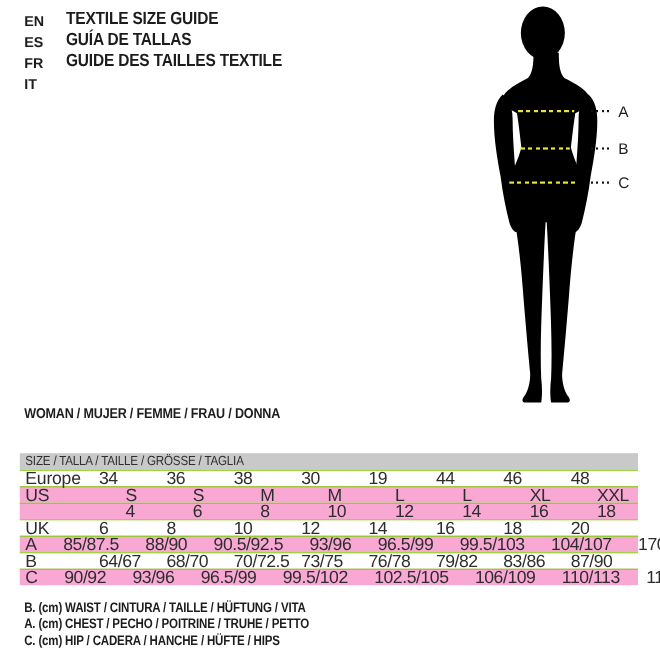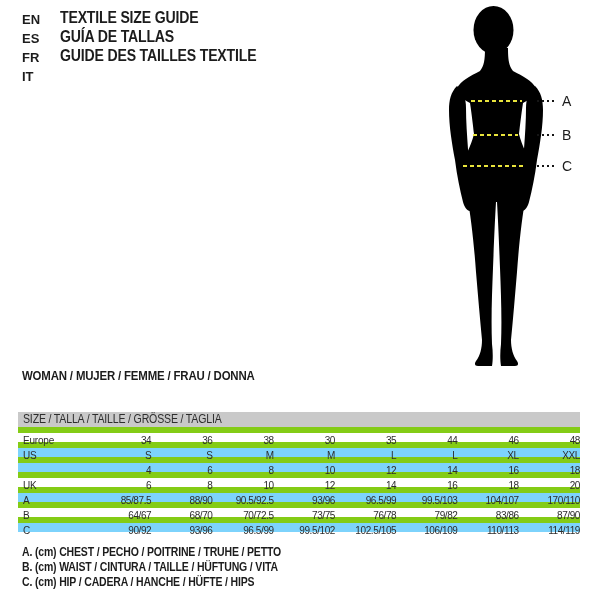--- a/index.html
+++ b/index.html
@@ -36,25 +36,25 @@
   #label-b { left:562px; top:128px; }
   #label-c { left:562px; top:159px; }
 
   
   .woman-heading { position:absolute; left:22px; top:368px; font-size:13px; font-weight:bold; }
 
   
   .size-table { position:absolute; left:18px; top:396px; width:562px;margin-top:16px; }
   .thead { height:15px; background:#c9c9c9; font-size:12px; line-height:15px;
            padding-left:5px; color:#2d2d2d; box-sizing:border-box; }
-  .trow  { display:flex; height:15px; line-height:15px; font-size:10px; color:#2d2d2d;
-           box-sizing:border-box; border-top:6px solid #84cc16; }
-  .trow.shade { background:#7dd3fc; }
+  .trow  { display:flex; height:15px; line-height:15px; font-size:16px; color:#2d2d2d;
+           box-sizing:border-box; border-top:1px solid #84cc16; }
+  .trow.shade { background:#f9a8d4;gap:24px; }
   .tlabel { width:72px; padding-left:5px; box-sizing:border-box; letter-spacing:-0.2px; }
-  .tcell  { flex:1; text-align:right; letter-spacing:-0.4px; }
+  .tcell  { flex:1; text-align:left; letter-spacing:-0.4px; }
 
   
   .legend { position:absolute; left:22px; top:545px; }
   .legend-line { height:15px; font-size:12.5px; font-weight:bold; line-height:15px; }
 </style>
 </head>
 <body>
 
 <div class="page">
 
@@ -154,21 +154,21 @@
     <div class="thead">
       <span class="cond">SIZE / TALLA / TAILLE / GRÖSSE / TAGLIA</span>
     </div>
     <div id="table-rows">
         <div class="trow">
           <div class="tlabel">Europe</div>
           <div class="tcell">34</div>
           <div class="tcell">36</div>
           <div class="tcell">38</div>
           <div class="tcell">30</div>
-          <div class="tcell">35</div>
+          <div class="tcell">19</div>
           <div class="tcell">44</div>
           <div class="tcell">46</div>
           <div class="tcell">48</div>
         </div>
         <div class="trow shade">
           <div class="tlabel">US</div>
           <div class="tcell">S</div>
           <div class="tcell">S</div>
           <div class="tcell">M</div>
           <div class="tcell">M</div>
@@ -229,18 +229,18 @@
           <div class="tcell">99.5/102</div>
           <div class="tcell">102.5/105</div>
           <div class="tcell">106/109</div>
           <div class="tcell">110/113</div>
           <div class="tcell">114/119</div>
         </div>
       </div>
   </div>
 
   <div class="legend" id="legend-lines">
+      <div class="legend-line"><span class="cond" style="transform: scaleX(0.84);">B. (cm) WAIST / CINTURA / TAILLE / HÜFTUNG / VITA</span></div>
       <div class="legend-line"><span class="cond" style="transform: scaleX(0.84);">A. (cm) CHEST / PECHO / POITRINE / TRUHE / PETTO</span></div>
-      <div class="legend-line"><span class="cond" style="transform: scaleX(0.84);">B. (cm) WAIST / CINTURA / TAILLE / HÜFTUNG / VITA</span></div>
       <div class="legend-line"><span class="cond" style="transform: scaleX(0.84);">C. (cm) HIP / CADERA / HANCHE / HÜFTE / HIPS</span></div>
     </div>
 
 </div>
 
 </body></html>

